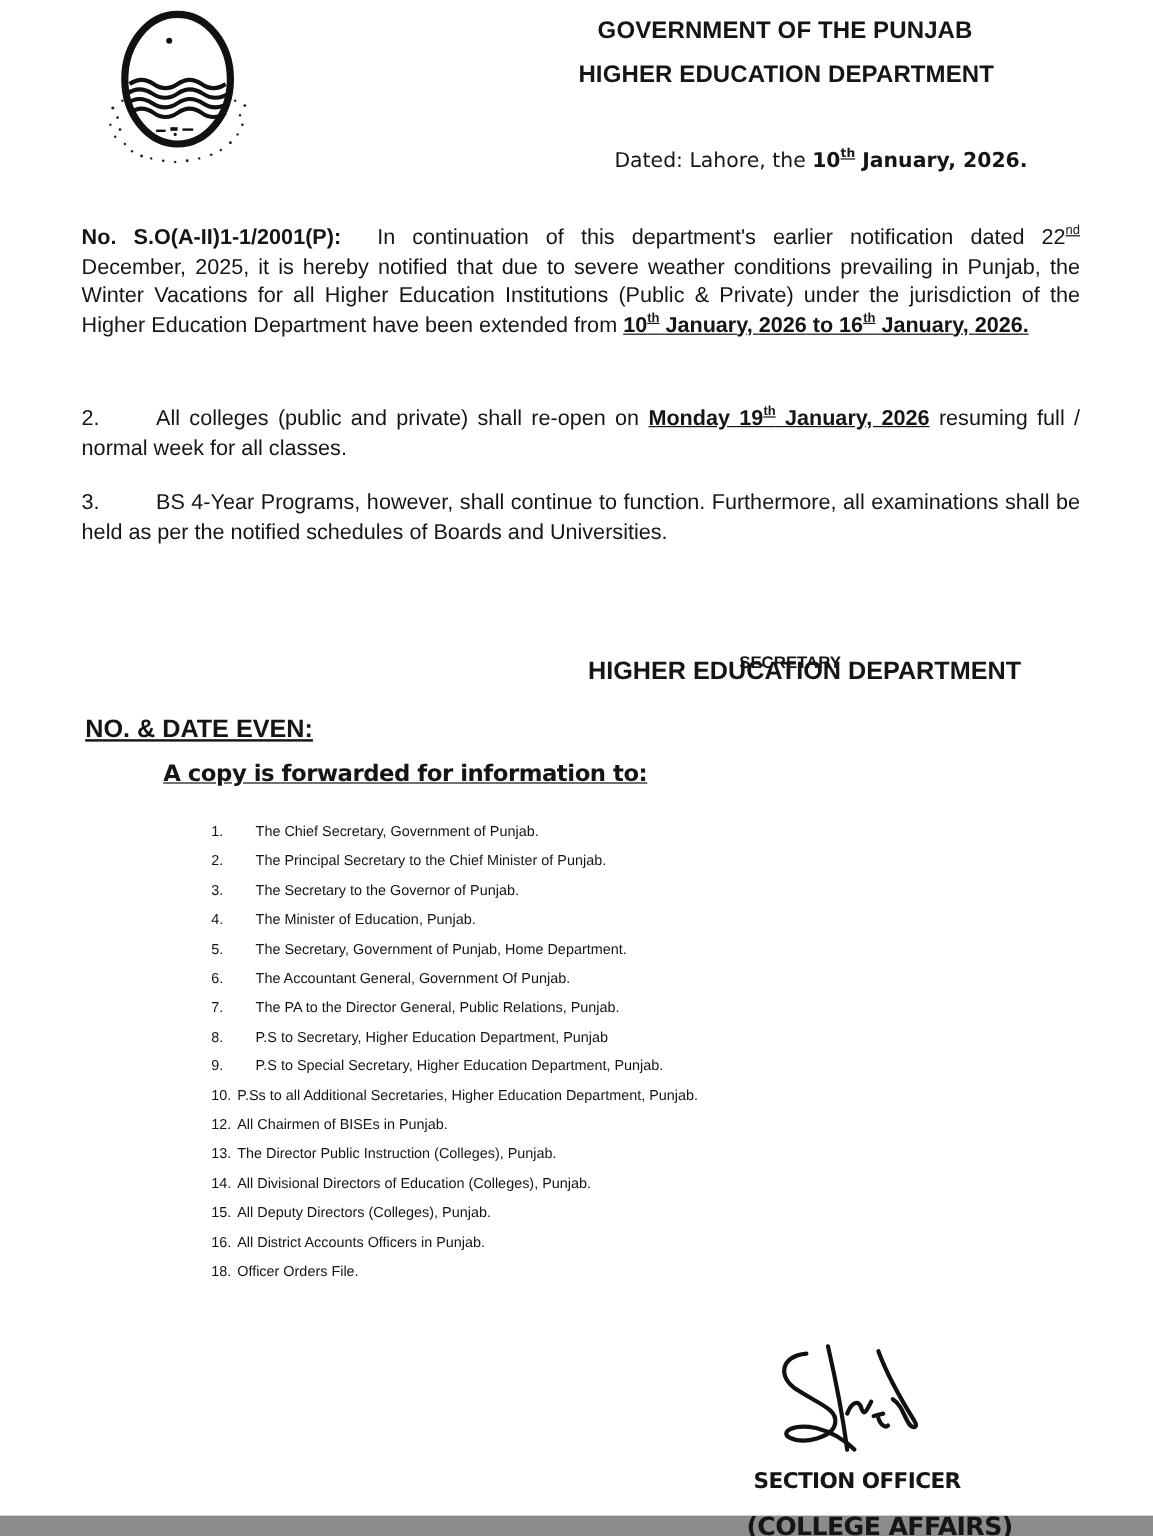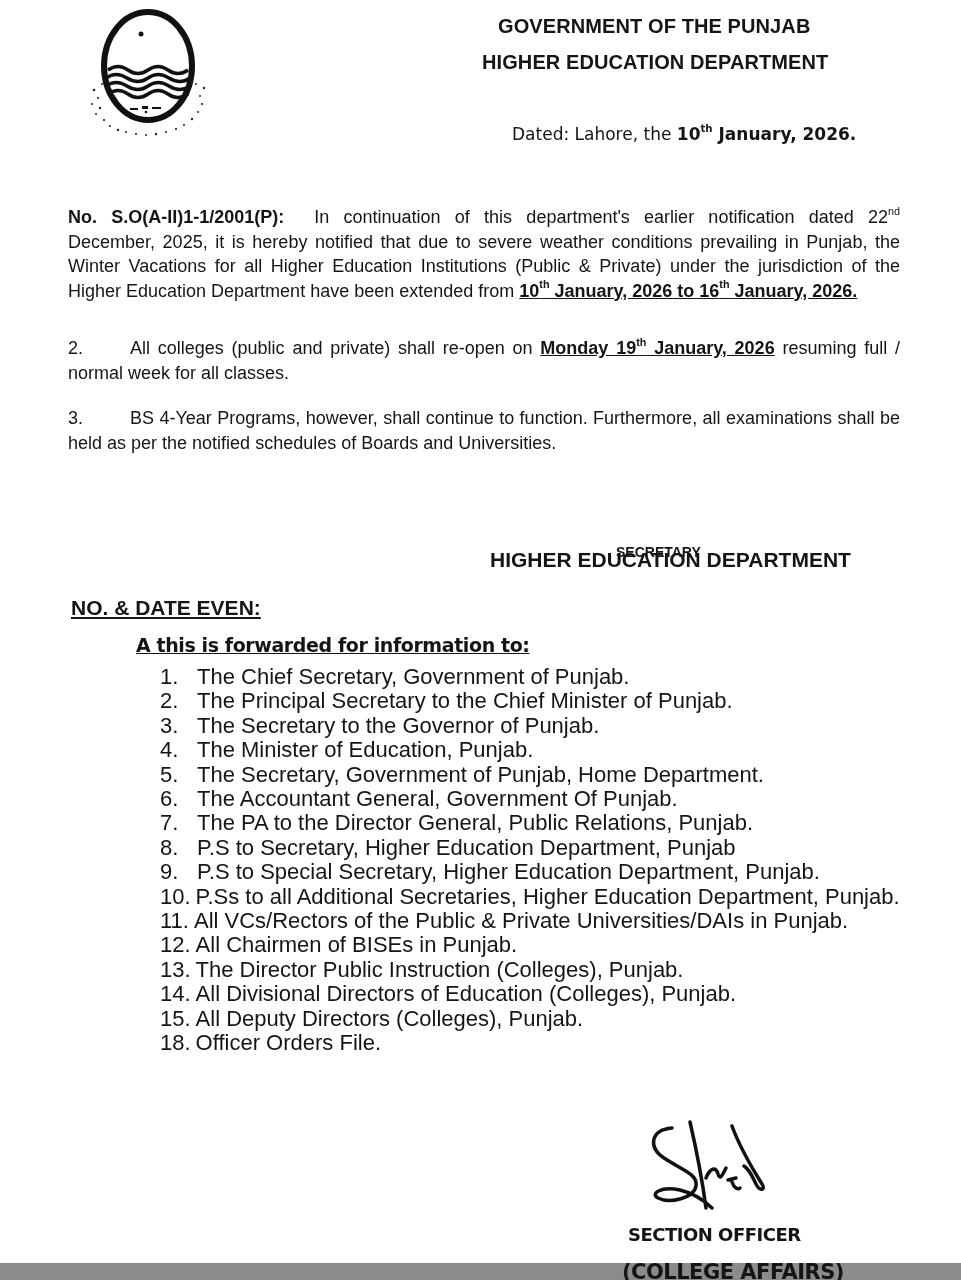--- a/index.html
+++ b/index.html
@@ -8,34 +8,34 @@
     background: #ffffff; color: #151515;
     font-family: "Liberation Sans", sans-serif;
   }
   .abs { position: absolute; }
   .logo { left: 84px; top: 8px; width: 128px; height: 130px; }
   .hdr { font-weight: bold; font-size: 20px; letter-spacing: 0.1px; white-space: nowrap; }
   .hdr1 { left: 498px; top: 15px; }
   .hdr2 { left: 482px; top: 51px; }
   .dated { left: 512px; top: 124px; font-size: 17px; white-space: nowrap; font-family: "DejaVu Sans", sans-serif; }
   .dated b { font-weight: bold; }
-  sup { font-size: 60%; line-height: 0; position: relative; top: -0.1em; vertical-align: super; }
+  sup { font-size: 60%; line-height: 0; position: relative; top: -0.1em; vertical-align: super; text-decoration: underline; }
   .para { left: 68px; width: 832px; font-size: 18px; line-height: 24.5px; text-align: justify; }
-  .p1 { top: 185px; margin-top: 20px; }
+  .p1 { top: 185px; }
   .p2 { top: 336px; }
   .p3 { top: 406px; }
   .u { text-decoration: underline; font-weight: bold; }
   .lead-num { display: inline-block; width: 62px; }
   .ref { font-weight: bold; }
   .spacer { display: inline-block; width: 30px; }
   .sig1 { left: 616px; top: 544px; font-weight: bold; font-size: 14px; white-space: nowrap; }
   .sig2 { left: 490px; top: 548px; font-weight: bold; font-size: 21px; white-space: nowrap; }
   .even { left: 71px; top: 596px; font-weight: bold; font-size: 21px; text-decoration: underline; white-space: nowrap; }
   .fwd { left: 136px; top: 634px; font-weight: bold; font-size: 19px; text-decoration: underline; white-space: nowrap; font-family: "DejaVu Sans", sans-serif; letter-spacing: -0.4px; }
-  .list { left: 160px; top: 665px; margin: 0; padding: 0; list-style: none; font-size: 22px; line-height: 24.4px; }
+  .list { left: 160px; top: 665px; margin: 16px; padding: 0; list-style: none; font-size: 12px; line-height: 24.4px; }
   .list li { white-space: nowrap; }
   .list .n { display: inline-block; width: 37px; }
   .list .n2 { width: auto; margin-right: 5px; }
   .signature { left: 640px; top: 1118px; width: 160px; height: 100px; }
   .so { left: 628px; top: 1224px; font-weight: bold; font-size: 18px; white-space: nowrap; font-family: "DejaVu Sans", sans-serif; letter-spacing: -0.5px; }
   .bottom-bar { left: 0; top: 1263px; width: 961px; height: 17px; background: #898b8c; }
   .ca { left: 622px; top: 1260px; font-weight: bold; font-size: 21px; white-space: nowrap; font-family: "DejaVu Sans", sans-serif; letter-spacing: -0.5px; }
 </style>
 </head>
 <body>
@@ -99,37 +99,37 @@
 </div>
 
 <div class="abs para p3">
   <span class="lead-num">3.</span><span>BS 4-Year Programs, however, shall continue to function. Furthermore, all examinations shall be held as per the notified schedules of Boards and Universities.</span>
 </div>
 
 <div class="abs sig1">SECRETARY</div>
 <div class="abs sig2">HIGHER EDUCATION DEPARTMENT</div>
 
 <div class="abs even">NO. &amp; DATE EVEN:</div>
-<div class="abs fwd">A this is forwarded for information to:</div>
+<div class="abs fwd">A copy is forwarded for information to:</div>
 <ul class="abs list" id="dist-list">
     <li><span class="n">1.</span><span>The Chief Secretary, Government of Punjab.</span></li>
     <li><span class="n">2.</span><span>The Principal Secretary to the Chief Minister of Punjab.</span></li>
     <li><span class="n">3.</span><span>The Secretary to the Governor of Punjab.</span></li>
     <li><span class="n">4.</span><span>The Minister of Education, Punjab.</span></li>
     <li><span class="n">5.</span><span>The Secretary, Government of Punjab, Home Department.</span></li>
     <li><span class="n">6.</span><span>The Accountant General, Government Of Punjab.</span></li>
     <li><span class="n">7.</span><span>The PA to the Director General, Public Relations, Punjab.</span></li>
     <li><span class="n">8.</span><span>P.S to Secretary, Higher Education Department, Punjab</span></li>
     <li><span class="n">9.</span><span>P.S to Special Secretary, Higher Education Department, Punjab.</span></li>
     <li><span class="n n2">10.</span><span>P.Ss to all Additional Secretaries, Higher Education Department, Punjab.</span></li>
-    <li><span class="n n2">11.</span><span>All VCs/Rectors of the Public &amp; Private Universities/DAIs in Punjab.</span></li>
     <li><span class="n n2">12.</span><span>All Chairmen of BISEs in Punjab.</span></li>
     <li><span class="n n2">13.</span><span>The Director Public Instruction (Colleges), Punjab.</span></li>
     <li><span class="n n2">14.</span><span>All Divisional Directors of Education (Colleges), Punjab.</span></li>
     <li><span class="n n2">15.</span><span>All Deputy Directors (Colleges), Punjab.</span></li>
+    <li><span class="n n2">16.</span><span>All District Accounts Officers in Punjab.</span></li>
     <li><span class="n n2">18.</span><span>Officer Orders File.</span></li>
   </ul>
 
 <div class="abs signature">
   <svg width="160" height="100" viewBox="0 0 160 100">
     <g fill="none" stroke="#111" stroke-width="3.5" stroke-linecap="round">
       <path d="M32 10 C10 12 8 30 24 40 C42 52 58 56 56 68 C54 80 30 86 18 80 C10 76 20 68 40 72 C56 76 66 84 72 90"></path>
       <path d="M50 4 C56 30 62 60 66 90"></path>
       <path d="M66 60 C70 50 76 48 78 56 C80 62 82 58 86 50"></path>
       <path d="M92 8 C100 30 112 50 122 66 C126 72 120 74 116 66 C112 58 110 52 104 48"></path>

